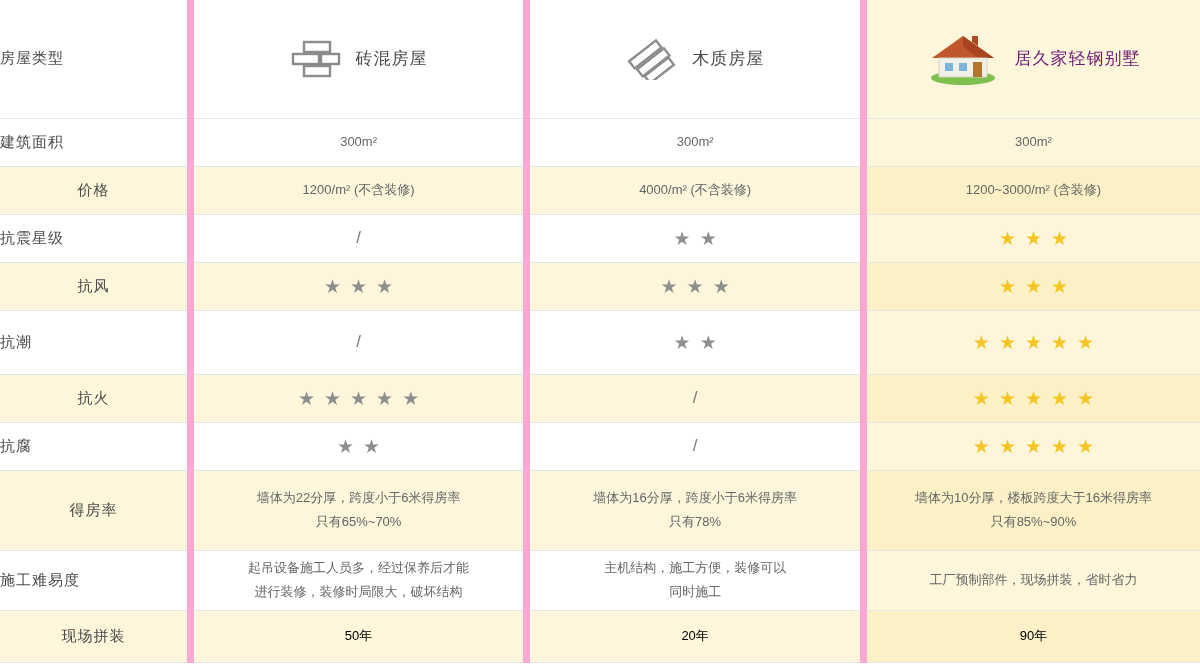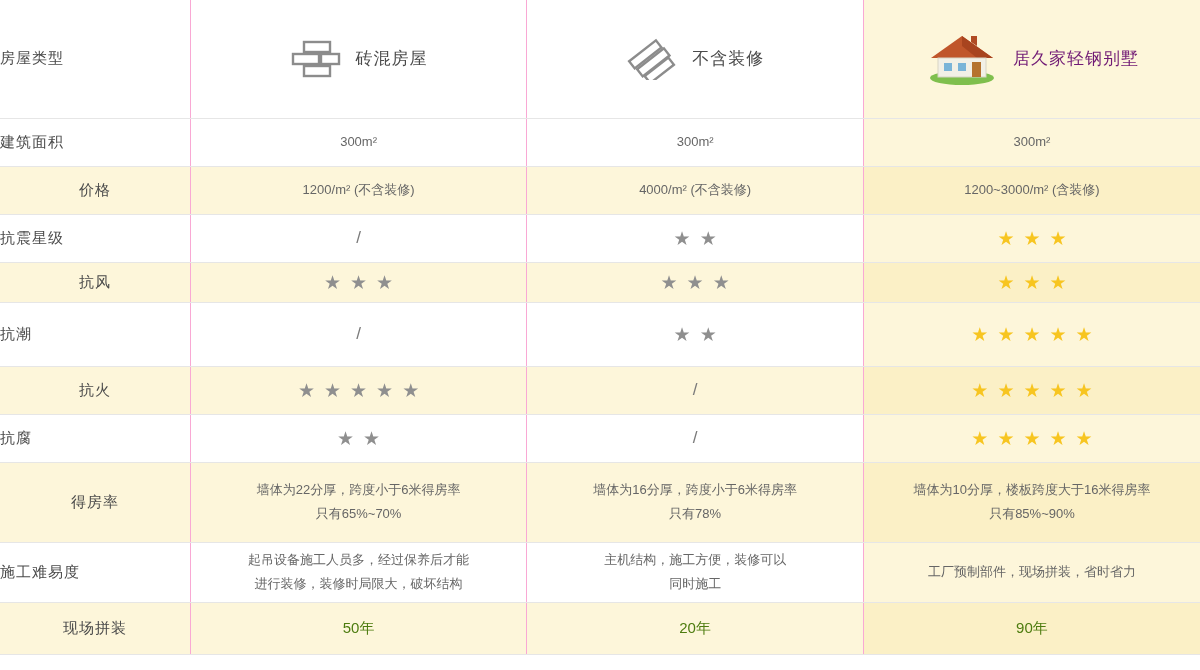--- a/index.html
+++ b/index.html
@@ -10,21 +10,21 @@
     font-family: "Liberation Sans", "DejaVu Sans", sans-serif;
     color: #4a4a4a;
     overflow: hidden;
   }
   #table {
     width: 1200px;
     border-collapse: collapse;
     table-layout: fixed;
   }
   #table td {
-    border-right: 1px solid #f9a8d4;
+    border-right: 7px solid #f9a8d4;
     border-bottom: 1px solid #e6e6e6;
     vertical-align: middle;
     padding: 0;
   }
   #table tr td:last-child { border-right: none; }
   .col-label { width: 190px; }
   .col-data  { width: 336px; }
 
   .label-cell {
     padding-left: 56px;
@@ -63,21 +63,21 @@
   .head-text.strong { color: #701a75; }
 
   
   .stars { display: flex; justify-content: center; align-items: center; gap: 9px; font-size: 19px; line-height: 1; }
   .stars .s-grey { color: #8f8f8f; }
   .stars .s-gold { color: #f7c520; }
   .slash { font-size: 17px; color: #7a7a7a; }
 
   .multi { white-space: pre-line; }
 
-  .big { font-size: 15px; color: #4d7c0f; }
+  .big { font-size: 13px; color: #000000; }
 
   
   .brick-ico { width: 52px; height: 40px; }
   .wood-ico  { width: 52px; height: 42px; }
   .house-ico { width: 74px; height: 54px; }
 </style>
 </head>
 <body>
 
 <table id="table">
@@ -111,21 +111,21 @@
         <div class="head-inner">
           <span class="wood-ico">
             <svg viewBox="0 0 52 42" width="52" height="42">
               <g fill="none" stroke="#8c8c8c" stroke-width="2.4">
                 <rect x="2" y="12" width="34" height="9" transform="rotate(-38 19 16)"></rect>
                 <rect x="10" y="20" width="34" height="9" transform="rotate(-38 27 24)"></rect>
                 <rect x="18" y="28" width="30" height="9" transform="rotate(-38 33 32)"></rect>
               </g>
             </svg>
           </span>
-          <span class="head-text">不含装修</span>
+          <span class="head-text">木质房屋</span>
         </div>
       </td>
       <td class="hl">
         <div class="head-inner">
           <span class="house-ico">
             <svg viewBox="0 0 74 54" width="74" height="54">
               <ellipse cx="37" cy="46" rx="32" ry="7" fill="#7fbf4d"></ellipse>
               <polygon points="37,4 68,26 6,26" fill="#c0562b"></polygon>
               <polygon points="37,4 68,26 52,26 37,14" fill="#a8441f"></polygon>
               <rect x="13" y="26" width="48" height="19" fill="#f2f0e6"></rect>
@@ -162,21 +162,21 @@
           </div>
         </td>
         <td class="data-cell hl">
           <div class="stars">
             <span class="s-gold">★</span>
             <span class="s-gold">★</span>
             <span class="s-gold">★</span>
           </div>
         </td>
       </tr>
-      <tr class="row-tint" style="height: 40px;">
+      <tr class="row-tint" style="height: 48px;">
         <td class="label-cell">抗风</td>
         <td class="data-cell">
           <div class="stars">
             <span class="s-grey">★</span>
             <span class="s-grey">★</span>
             <span class="s-grey">★</span>
           </div>
         </td>
         <td class="data-cell">
           <div class="stars">

